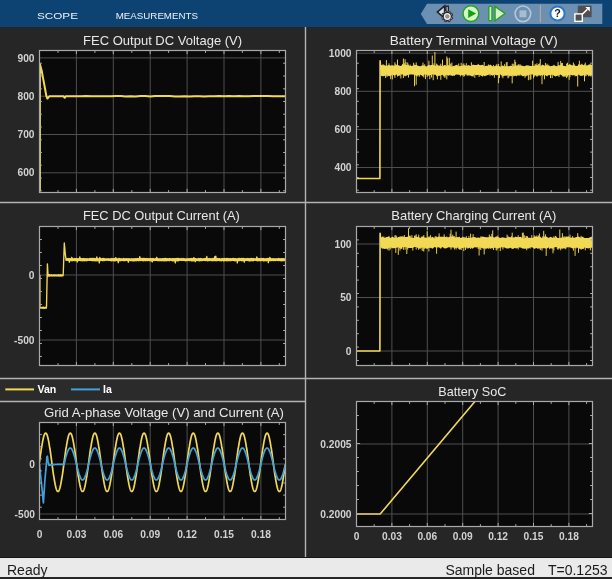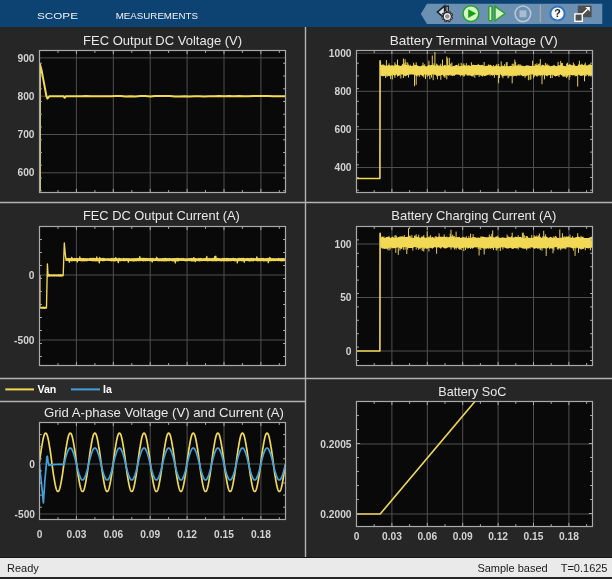--- a/index.html
+++ b/index.html
@@ -1,27 +1,27 @@
 <!DOCTYPE html>
 <html><head><meta charset="utf-8"><style>
   html,body{margin:0;padding:0;width:612px;height:579px;background:#262626;overflow:hidden;}
   *{-webkit-font-smoothing:antialiased;}
   #toolbar{position:absolute;left:0;top:0;width:612px;height:27px;background:#0D4373;}
   #status{position:absolute;left:0;top:557px;width:612px;height:20px;box-sizing:border-box;background:#EAEAEA;
-    border-top:1px solid #161616;font-family:Liberation Sans, sans-serif;font-size:11px;color:#1A1A1A;}
+    border-top:1px solid #161616;font-family:Liberation Sans, sans-serif;font-size:14px;color:#1A1A1A;}
   #status .l{position:absolute;left:7px;top:4px;}
   #status .r{position:absolute;right:4.5px;top:4px;}
   #status .r span{margin-left:13px;}
   svg{position:absolute;left:0;top:0;}
 </style></head>
 <body>
 <div id="toolbar"></div>
 <div id="status">
     <span class="l">Ready</span>
-    <span class="r">Sample based<span>T=0.1625</span></span>
+    <span class="r">Sample based<span>T=0.1253</span></span>
   </div>
 <svg width="612" height="579" viewBox="0 0 612 579">
 <defs>
 <clipPath id="clip1">
         <rect x="39.0" y="50.0" width="247.0" height="143.0"></rect>
       </clipPath>
 <clipPath id="clip2">
         <rect x="356.0" y="50.0" width="237.0" height="143.0"></rect>
       </clipPath>
 <clipPath id="clip3">

